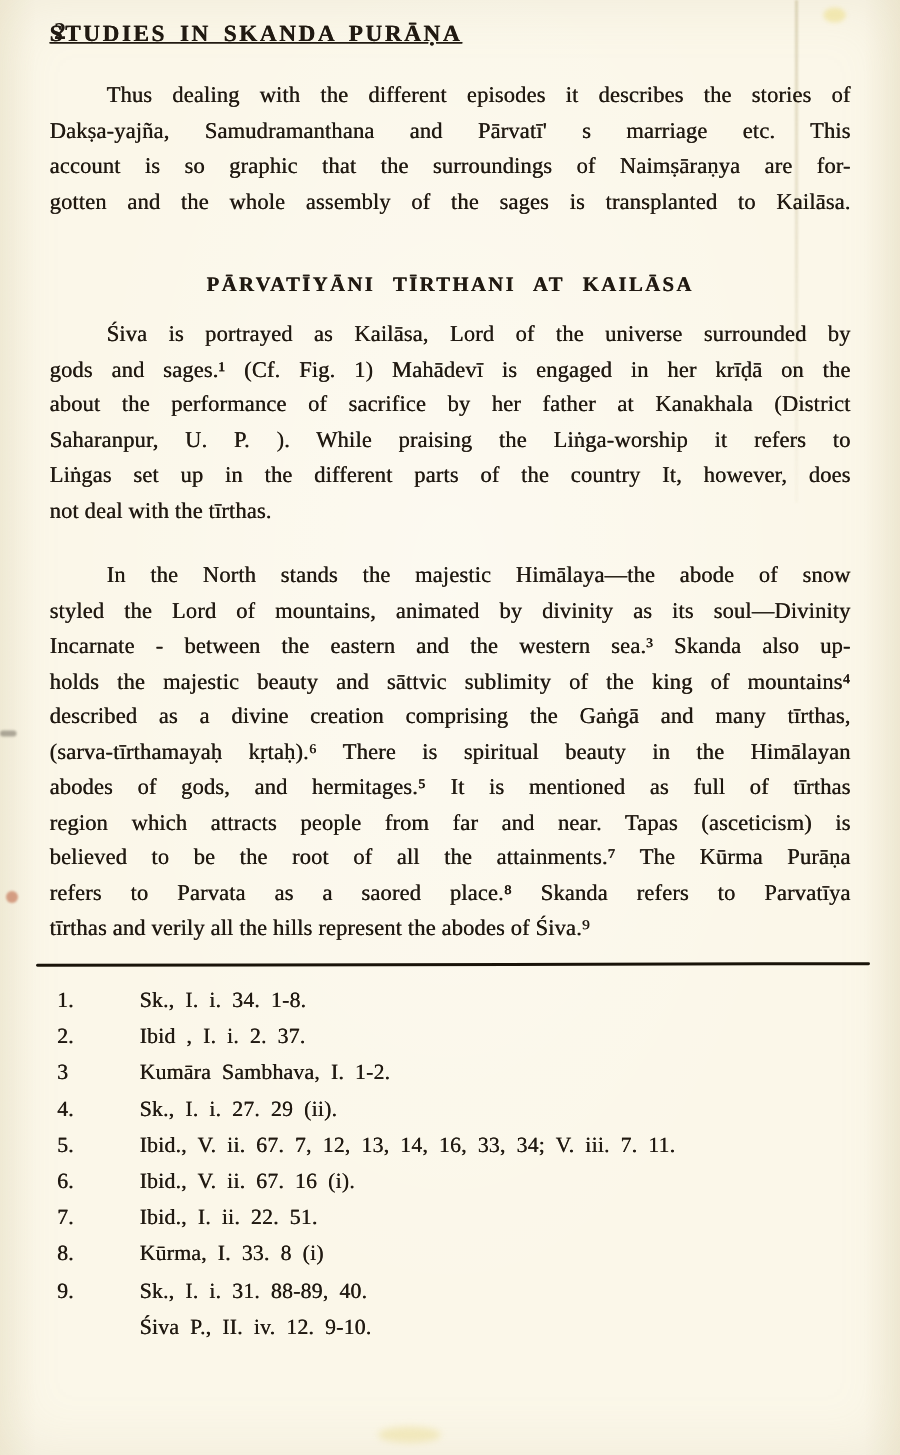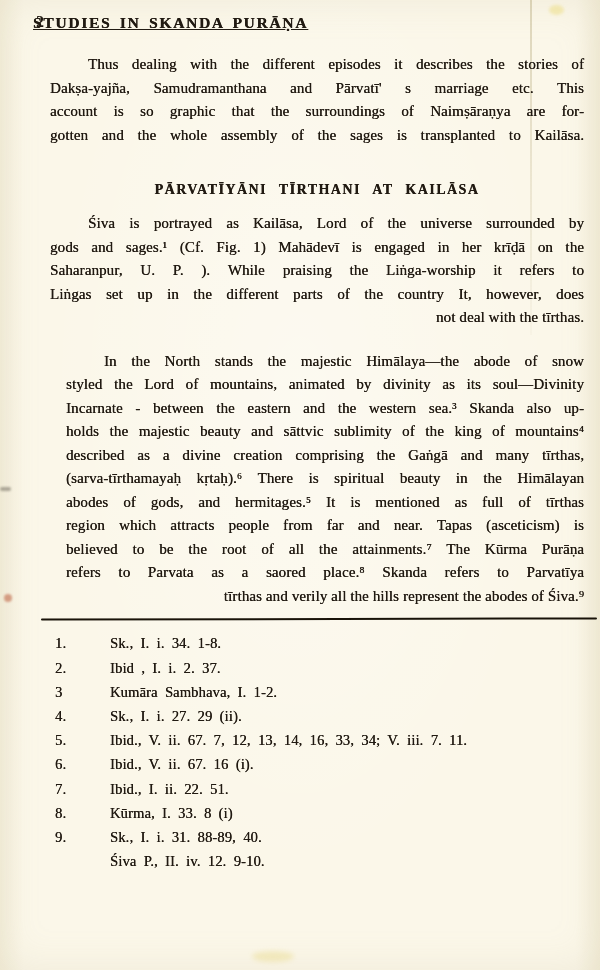--- a/index.html
+++ b/index.html
@@ -29,44 +29,43 @@
     font-weight: bold;
     font-size: 15.5px;
     letter-spacing: 1.7px;
     word-spacing: 3px;
     padding-top: 3px;
     text-shadow: 0.3px 0 0 currentColor;
     text-decoration: underline;
   }
 
   
-  .content { position: absolute; top: 53px; left: 50px; width: 534px; }
+  .content { position: absolute; top: 53px; left: 33px; width: 534px; }
   .line {
     font-size: 15px;
     line-height: 23.5px;
     letter-spacing: 0.1px;
     text-shadow: 0.25px 0 0 currentColor;
     white-space: normal;
-    text-align: right;
   }
   .j { text-align: justify; text-align-last: justify; }
   .indent { text-indent: 38px; }
 
   .heading {
     text-align: center;
     font-weight: bold;
     font-size: 13.8px;
     letter-spacing: 1.6px;
     word-spacing: 7px;
     margin-top: 33px;
     line-height: 20px;
     text-shadow: 0.3px 0 0 currentColor;
   }
   .para2 { margin-top: 12px; }
-  .para3 { margin-top: 20px; margin-left: 16px; }
+  .para3 { margin-top: 20px; }
 
   
   .rule {
     position: relative;
     left: -9px;
     width: 556px;
     height: 2.4px;
     margin-top: 10px;
     background: #191309;
     border-radius: 2px;
@@ -137,20 +136,21 @@
       <div class="line j">Dakṣa-yajña, Samudramanthana and Pārvatī' s marriage etc.  This</div>
       <div class="line j">account is so graphic that the surroundings of Naimṣāraṇya are for-</div>
       <div class="line j">gotten and the whole assembly of the sages is transplanted to Kailāsa.</div>
     </div>
 
     <div class="heading">PĀRVATĪYĀNI TĪRTHANI AT KAILĀSA</div>
 
     <div class="para2">
       <div class="line j indent">Śiva is portrayed as Kailāsa, Lord of the universe surrounded by</div>
       <div class="line j">gods and sages.¹ (Cf. Fig. 1) Mahādevī is engaged in her krīḍā on the</div>
+      <div class="line j">about the performance of sacrifice by her father at Kanakhala (District</div>
       <div class="line j">Saharanpur, U. P. ).  While praising the Liṅga-worship it refers to</div>
       <div class="line j">Liṅgas set up in the different parts of the country  It, however, does</div>
       <div class="line">not deal with the tīrthas.</div>
     </div>
 
     <div class="para3">
       <div class="line j indent">In the North stands the majestic Himālaya—the abode of snow</div>
       <div class="line j">styled the Lord of mountains, animated by divinity as its soul—Divinity</div>
       <div class="line j">Incarnate - between the eastern and the western sea.³  Skanda also up-</div>
       <div class="line j">holds the majestic beauty and sāttvic sublimity of the king of mountains⁴</div>

